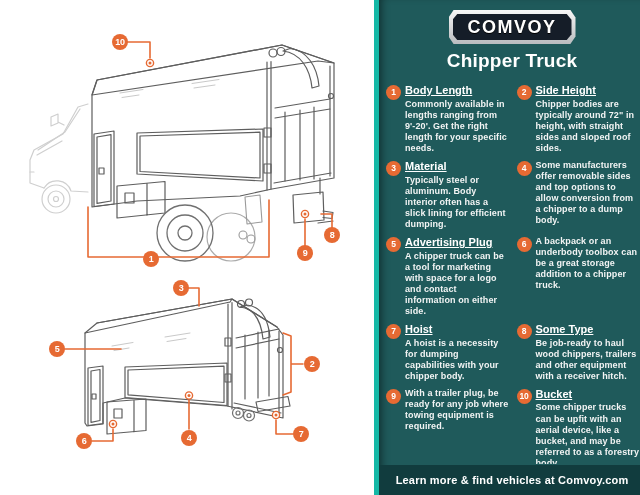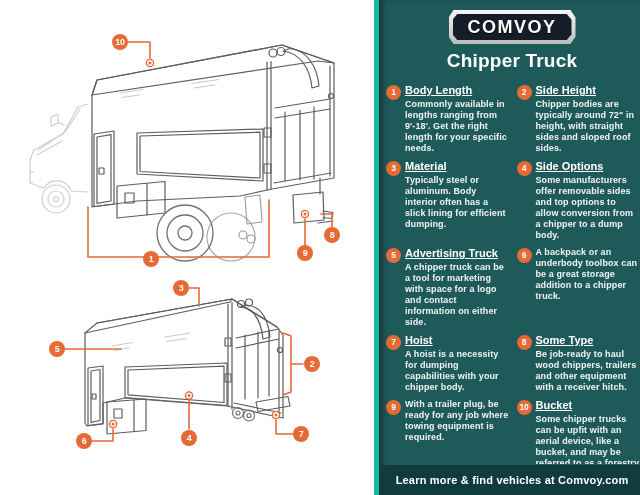--- a/index.html
+++ b/index.html
@@ -208,21 +208,21 @@
     </div>
 
     <h1 class="panel-title">Chipper Truck</h1>
 
     <div class="features">
 
       <div class="feature">
         <div class="fb">1</div>
         <div>
             <div class="ft">Body Length</div>
-          <div class="fd">Commonly available in lengths ranging from 9'-18'. Get the right length for your specific needs.</div>
+          <div class="fd">Commonly available in lengths ranging from 9'-20'. Get the right length for your specific needs.</div>
           </div>
       </div>
 
       <div class="feature">
         <div class="fb">2</div>
         <div>
             <div class="ft">Side Height</div>
           <div class="fd">Chipper bodies are typically around 72" in height, with straight sides and sloped roof sides.</div>
           </div>
       </div>
@@ -231,29 +231,28 @@
         <div class="fb">3</div>
         <div>
             <div class="ft">Material</div>
           <div class="fd">Typically steel or aluminum. Body interior often has a slick lining for efficient dumping.</div>
           </div>
       </div>
 
       <div class="feature">
         <div class="fb">4</div>
         <div>
-            <div class="ft">Side Options</div>
           <div class="fd">Some manufacturers offer removable sides and top options to allow conversion from a chipper to a dump body.</div>
           </div>
       </div>
 
       <div class="feature">
         <div class="fb">5</div>
         <div>
-            <div class="ft">Advertising Truck</div>
+            <div class="ft">Advertising Plug</div>
           <div class="fd">A chipper truck can be a tool for marketing with space for a logo and contact information on either side.</div>
           </div>
       </div>
 
       <div class="feature">
         <div class="fb">6</div>
         <div>
           <div class="fd">A backpack or an underbody toolbox can be a great storage addition to a chipper truck.</div>
           </div>
       </div>

